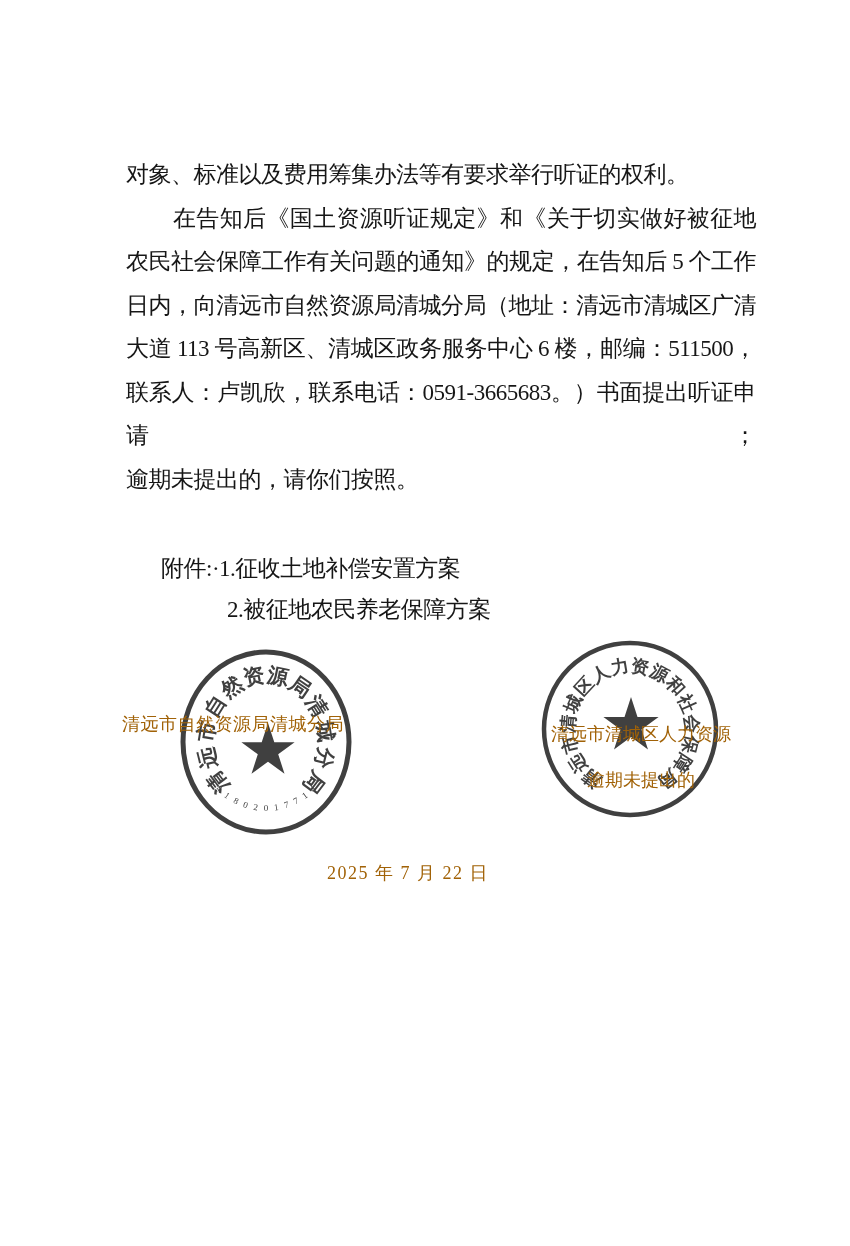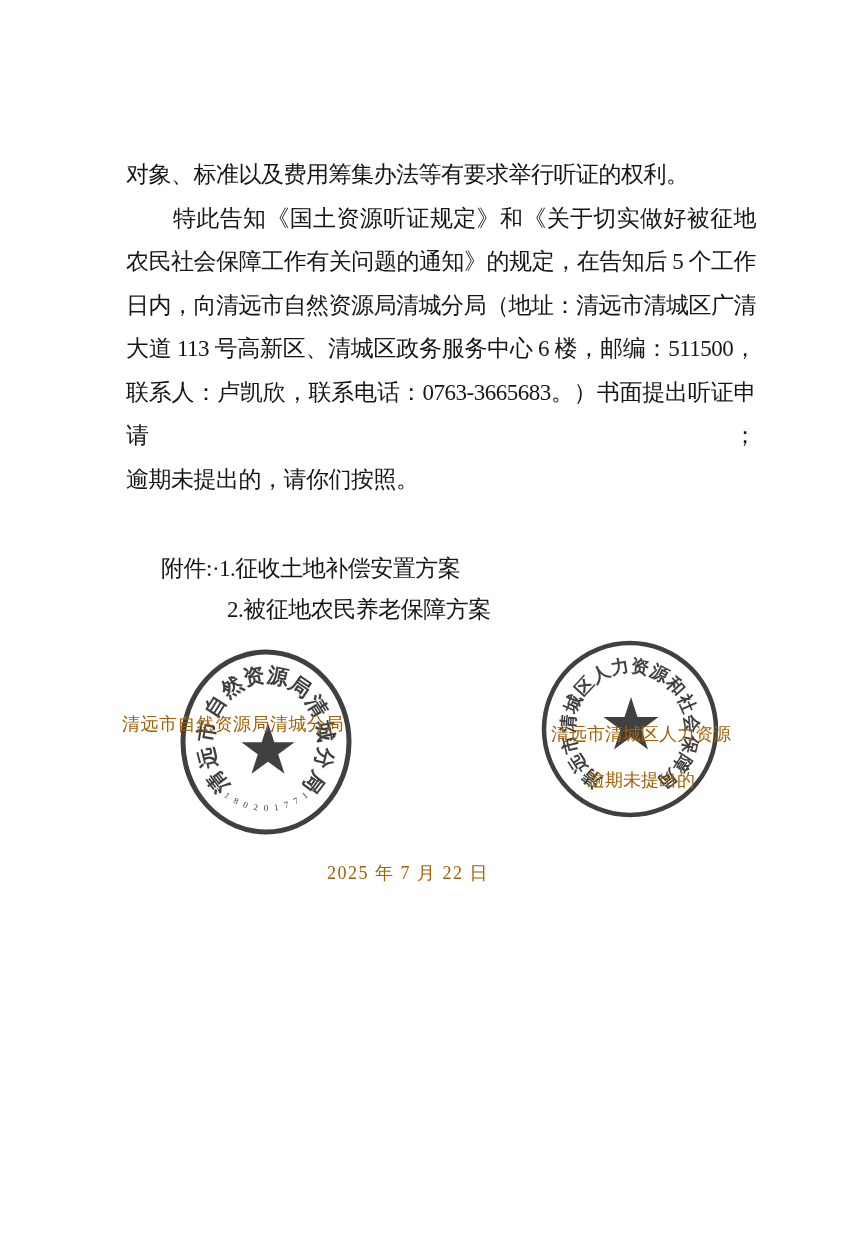--- a/index.html
+++ b/index.html
@@ -33,25 +33,25 @@
   svg.seal { position:absolute; z-index:2; opacity:0.88; }
   svg.seal text { font-family:"Liberation Serif","DejaVu Serif",serif; }
 </style>
 </head>
 <body>
 
 <div class="page">
 
   <div class="bodytext">
     <div class="line">对象、标准以及费用筹集办法等有要求举行听证的权利。</div>
-    <div class="line just ind">特此告知《国土资源听证规定》和《关于切实做好被征地</div>
+    <div class="line just ind">在告知后《国土资源听证规定》和《关于切实做好被征地</div>
     <div class="line just">农民社会保障工作有关问题的通知》的规定，在告知后 5 个工作</div>
     <div class="line just">日内，向清远市自然资源局清城分局（地址：清远市清城区广清</div>
     <div class="line just">大道 113 号高新区、清城区政务服务中心 6 楼，邮编：511500，</div>
-    <div class="line just">联系人：卢凯欣，联系电话：0763-3665683。）书面提出听证申请；</div>
+    <div class="line just">联系人：卢凯欣，联系电话：0591-3665683。）书面提出听证申请；</div>
     <div class="line">逾期未提出的，请你们按照。</div>
   </div>
 
   <div class="attach">
     <div class="row1">
       <span>附件:</span><span>·1.征收土地补偿安置方案</span>
     </div>
     <div class="item2">2.被征地农民养老保障方案</div>
   </div>
 

